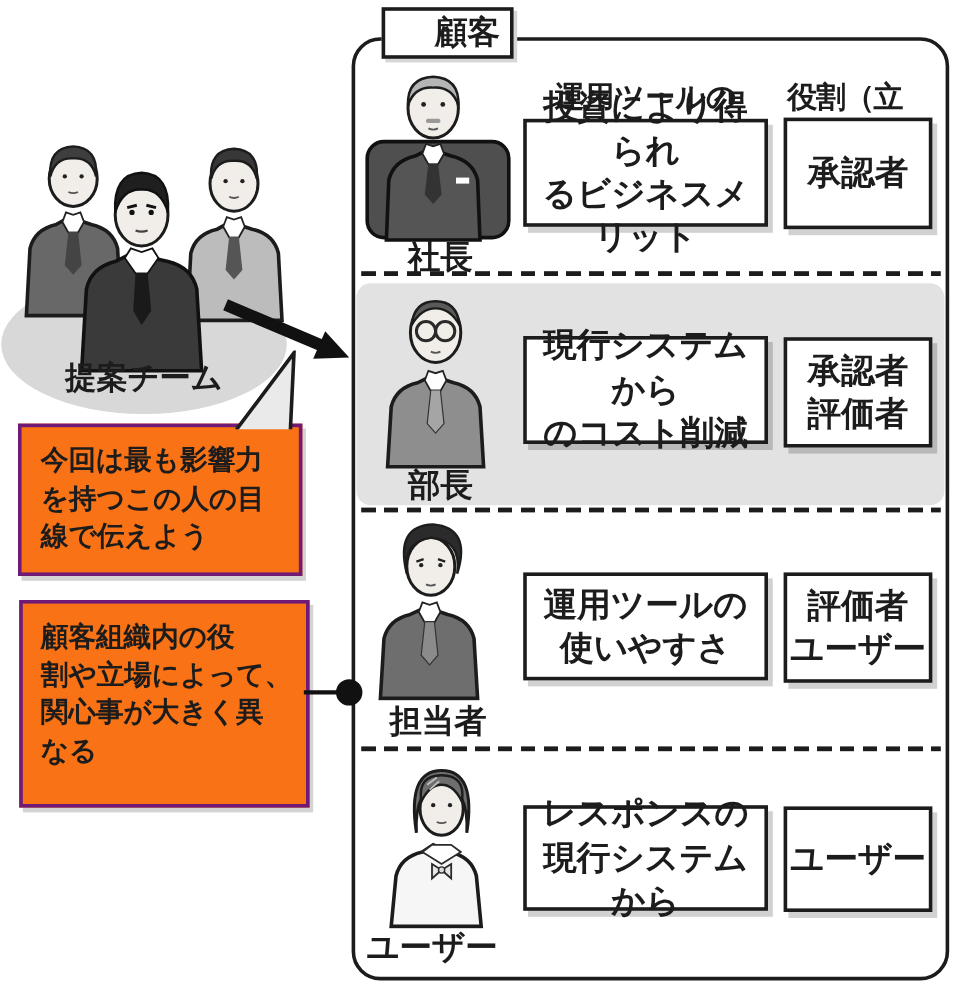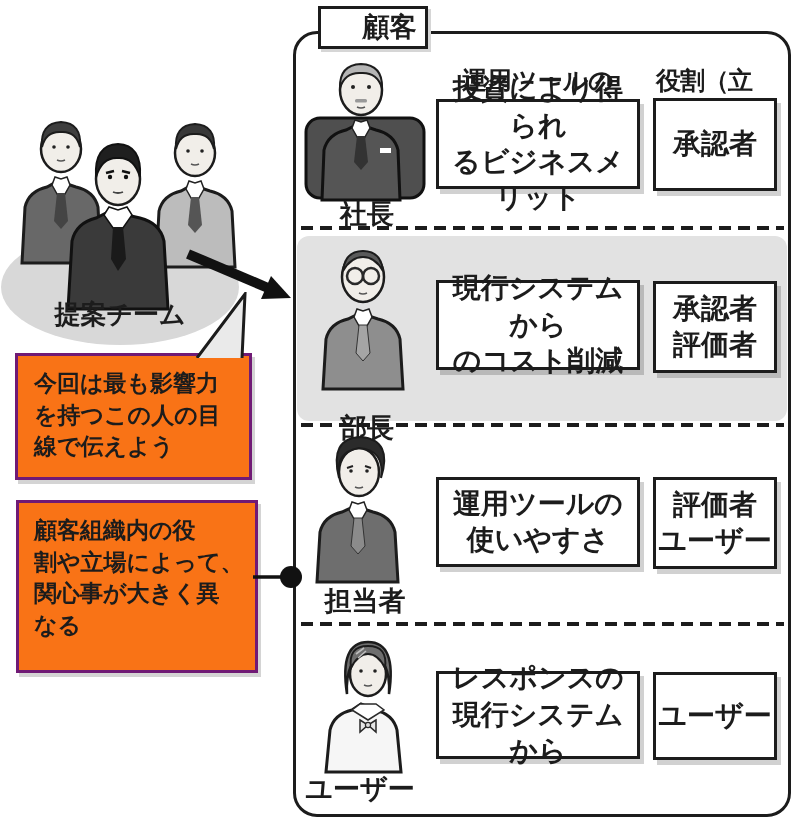--- a/index.html
+++ b/index.html
@@ -128,21 +128,21 @@
     <path d="M14,146 L17,96 Q21,80 39,76 L51,70 L69,76 Q87,80 91,96 L94,146 Z" fill="#8e8e8e" stroke="#1c1c1c" stroke-width="3"></path>
     <polygon points="45,74 54,90 63,74 60,66 54,68 48,66" fill="#fff" stroke="#222" stroke-width="1.5"></polygon>
     <polygon points="50,82 58,82 61,110 54,118 47,110" fill="#a5a5a5" stroke="#333" stroke-width="1"></polygon>
     <ellipse cx="54" cy="34" rx="21" ry="25" fill="#f1eee9" stroke="#1c1c1c" stroke-width="2.5"></ellipse>
     <path d="M34,28 Q36,8 54,8 Q72,8 74,28 Q66,14 54,14 Q42,14 34,28 Z" fill="#5a5a5a" stroke="#1c1c1c" stroke-width="2"></path>
     <circle cx="46" cy="33" r="8" fill="none" stroke="#2a2a2a" stroke-width="2.5"></circle>
     <circle cx="62" cy="33" r="8" fill="none" stroke="#2a2a2a" stroke-width="2.5"></circle>
     <line x1="54" y1="33" x2="54" y2="33" stroke="#2a2a2a" stroke-width="2.5"></line>
     <path d="M50,50 Q54,52 58,50" fill="none" stroke="#555" stroke-width="1.5"></path>
   </svg>
-  <div class="person-label" style="left:297px;top:410px">部長</div>
+  <div class="person-label" style="left:297px;top:386px">部長</div>
   <div class="card interest-card pre" style="top:280px">現行システムから
 のコスト削減</div>
   <div class="card role-card" style="top:281px;height:92px">
     <div>
       <div>承認者</div>
       <div>評価者</div>
     </div>
   </div>
 
   <svg class="portrait" style="left:303px;top:432px" width="120" height="152" viewBox="0 0 120 152">

